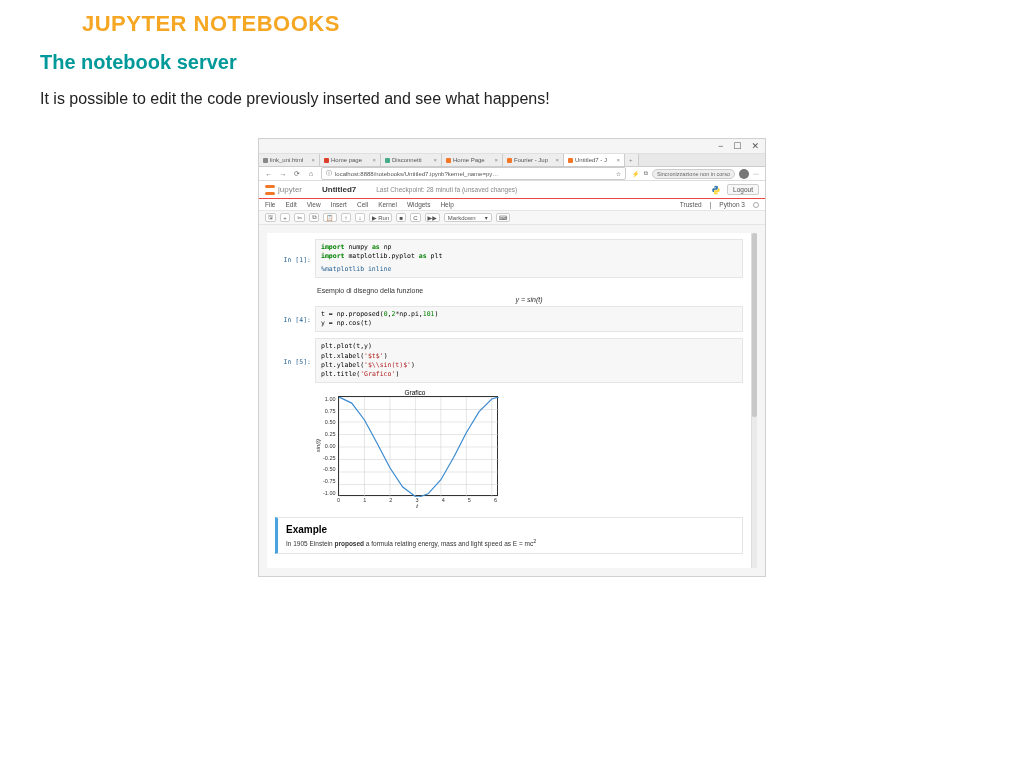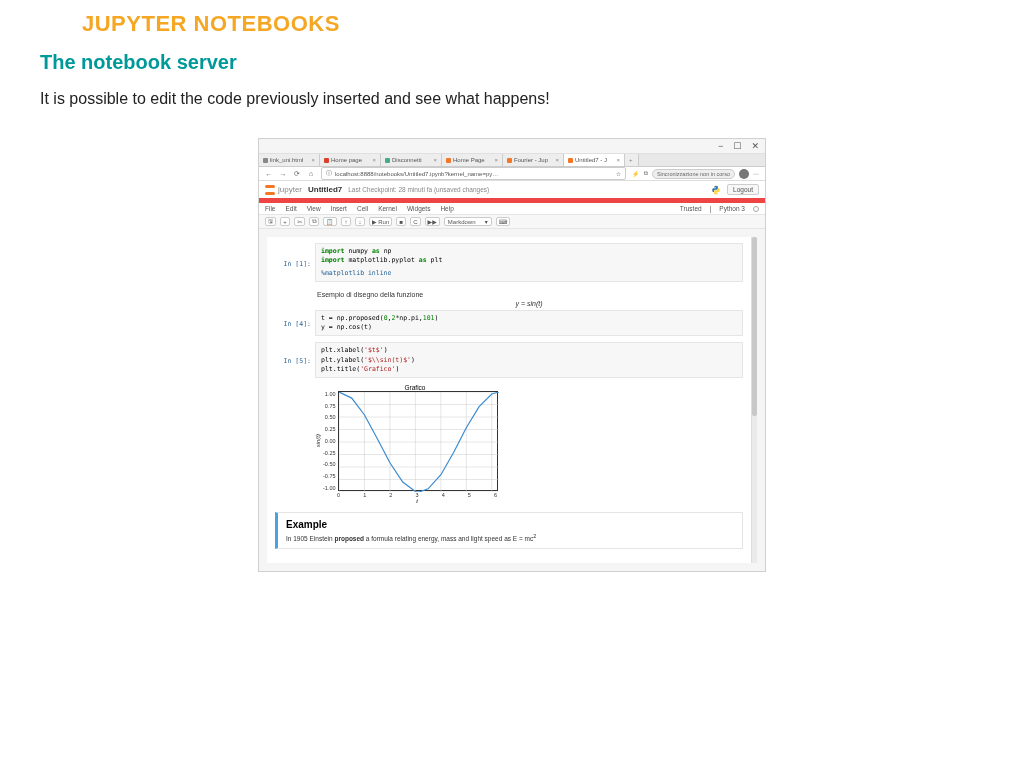--- a/index.html
+++ b/index.html
@@ -26,21 +26,21 @@
   .tab.new { width: 14px; text-align: center; color: #888; }
 
   .addrbar { display: flex; align-items: center; gap: 6px; background: #fff; padding: 2px 6px; border-bottom: 1px solid #ddd; height: 14px; }
   .nav-btn { width: 8px; height: 8px; color: #666; font-size: 7px; text-align: center; }
   .url-box { flex: 1; background: #fff; border: 1px solid #ccc; border-radius: 2px; padding: 1px 4px; font-size: 6px; color: #555; display: flex; align-items: center; gap: 3px; }
   .url-extra { display: flex; align-items: center; gap: 4px; font-size: 6px; color: #666; }
   .sync-pill { background: #eee; border: 1px solid #ccc; border-radius: 8px; padding: 1px 4px; font-size: 5.5px; }
   .avatar { width: 10px; height: 10px; border-radius: 50%; background: #777; }
 
   
-  .nb-header { background: #fff; padding: 3px 6px; border-bottom: 5px solid #ef4444; display: flex; align-items: center; gap: 6px; }
+  .nb-header { background: #fff; padding: 3px 6px; border-bottom: 1px solid #ef4444; display: flex; align-items: center; gap: 20px; }
   .jupyter-logo { display: flex; align-items: center; gap: 3px; }
   .jupyter-mark { width: 10px; height: 10px; position: relative; }
   .jupyter-mark::before, .jupyter-mark::after { content:""; position:absolute; left:0; right:0; height:3px; border-radius: 3px; background:#f37726; }
   .jupyter-mark::before { top:0; }
   .jupyter-mark::after { bottom:0; }
   .jupyter-word { color:#888; font-size:8px; }
   .nb-title { font-size: 8px; color:#333; font-weight: bold; }
   .nb-checkpoint { font-size: 6.5px; color:#888; }
   .nb-header-right { margin-left:auto; display:flex; align-items:center; gap:6px; }
   .py-logo { width:10px; height:10px; }
@@ -238,20 +238,21 @@
               <div><span>t = np.proposed(</span><span class="num">0</span><span>,</span><span class="num">2</span><span>*np.pi,</span><span class="num">101</span><span>)</span></div>
               <div>y = np.cos(t)</div>
             </div>
           </div>
         </div>
 
         <div class="cell">
           <div class="cell-row">
             <div class="prompt">In [5]:</div>
             <div class="code-area">
+              <div>plt.plot(t,y)</div>
               <div><span>plt.xlabel(</span><span class="str">'$t$'</span><span>)</span></div>
               <div><span>plt.ylabel(</span><span class="str">'$\\sin(t)$'</span><span>)</span></div>
               <div><span>plt.title(</span><span class="str">'Grafico'</span><span>)</span></div>
             </div>
           </div>
         </div>
 
         <div class="chart-wrap">
           <div class="chart-title">Grafico</div>
           <div class="chart">

